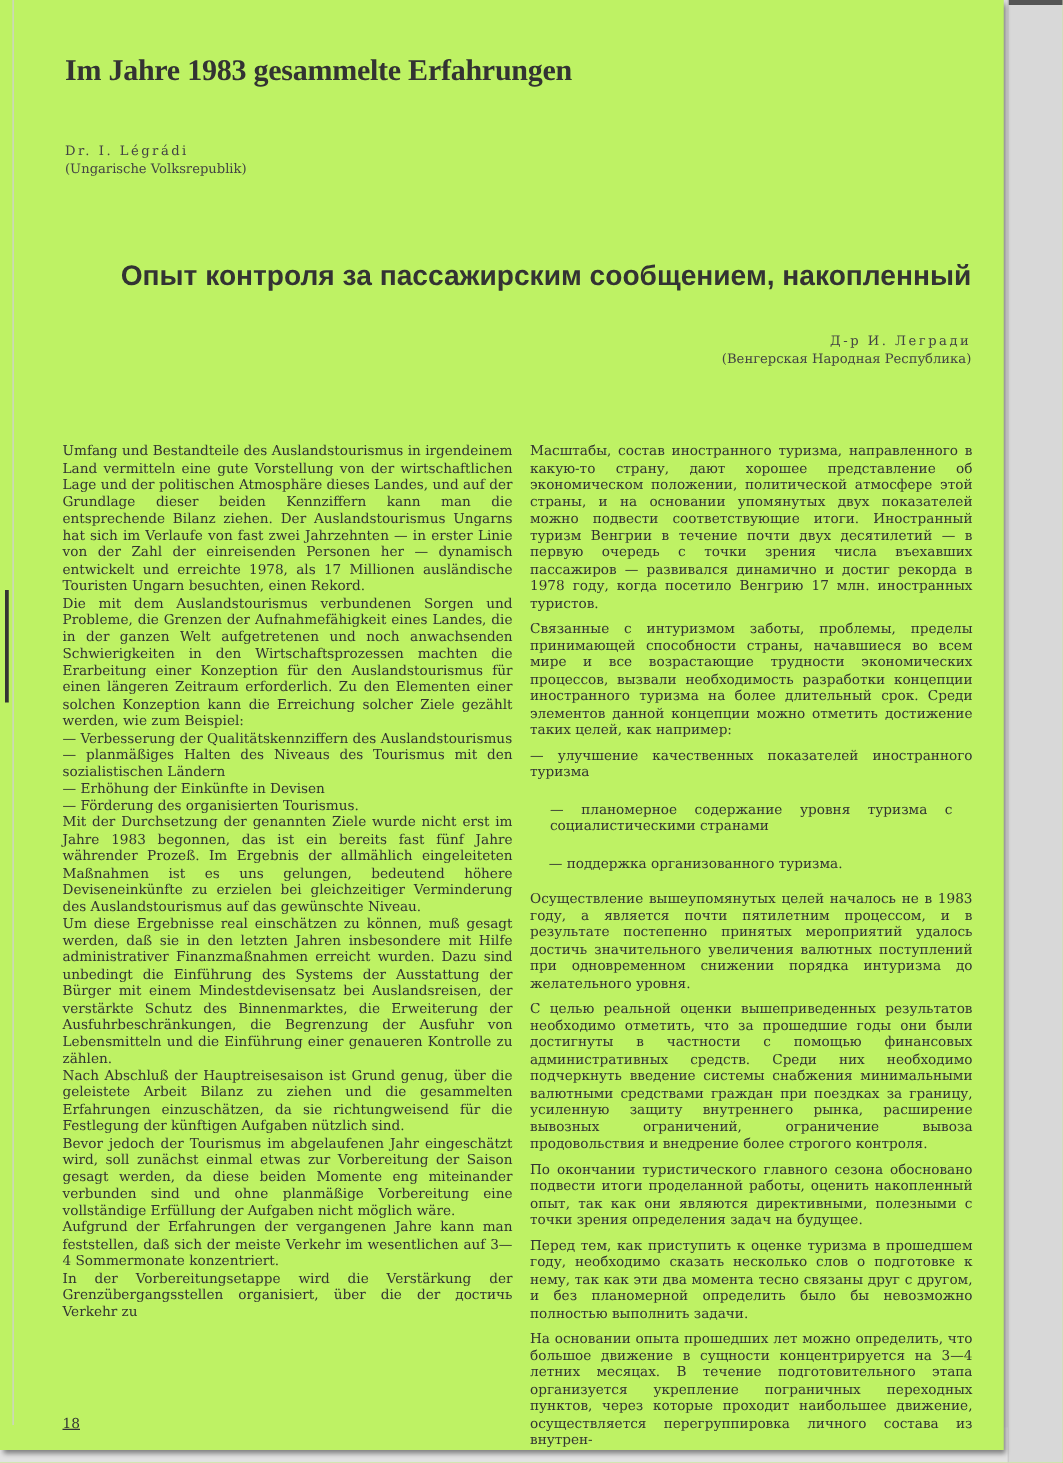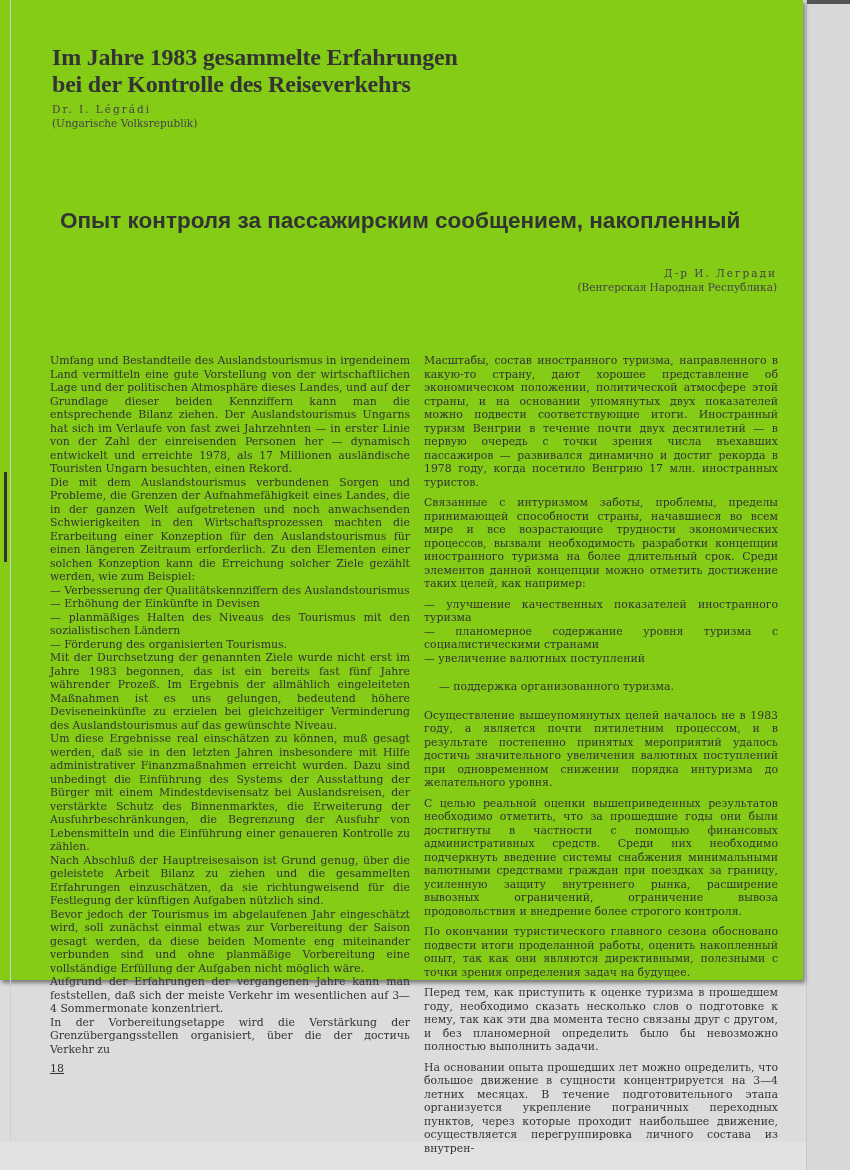--- a/index.html
+++ b/index.html
@@ -3,113 +3,111 @@
 <meta charset="utf-8">
 <style>
   html, body { margin: 0; padding: 0; }
   body {
     width: 850px; height: 1170px; position: relative; overflow: hidden;
     background: #dcdcdc;
     font-family: "DejaVu Serif", serif;
     color: #2a2a2a;
   }
   .page {
-    position: absolute; left: 0; top: 0; width: 803px; height: 980px;
-    background: #84cc16;
+    position: absolute; left: 0; top: 0; width: 803px; height: 1160px;
+    background: #bef264;
     box-shadow: 2px 3px 4px rgba(0,0,0,0.45);
   }
   .right-strip {
     position: absolute; left: 806px; top: 0; width: 44px; height: 1170px;
     background: #d8d8d8;
     border-left: 1px solid #c8c8c8;
   }
   .right-strip .dark { position:absolute; left:0; top:0; width:44px; height:4px; background:#555; }
   .bottom-strip { position:absolute; left:0; top:1142px; width:806px; height:28px; background:#e2e2e2; }
   .binding-mark { position:absolute; left:4px; top:472px; width:3px; height:90px; background:#333; }
   .binding-line { position:absolute; left:10px; top:0; width:1px; height:1140px; background:#cfcfcf; }
 
   .de-title {
     position: absolute; left: 52px; top: 44px; width: 470px;
     font-family: "Liberation Serif", serif; font-weight: bold;
     font-size: 24px; line-height: 27px; color: #333; letter-spacing: -0.2px;
   }
   .de-author { position:absolute; left:52px; top:102px; font-size:10.5px; line-height:14px; color:#444; }
-  .de-author .name { letter-spacing: 2px; }
+  .de-author .name { letter-spacing: 2px; margin-top: 12px; }
 
   .ru-title {
-    position: absolute; left: 60px; top: 207px; width: 717px; text-align: left;
+    position: absolute; left: 60px; top: 207px; width: 717px; text-align: right;
     font-family: "Liberation Sans", sans-serif; font-weight: bold;
     font-size: 22.5px; line-height: 27px; color: #333;
   }
   .ru-author { position:absolute; left:460px; top:266px; width:317px; text-align:right; font-size:10.5px; line-height:14px; color:#444; }
   .ru-author .name { letter-spacing: 2px; }
 
   .col {
     position: absolute; top: 354px; width: 360px;
     font-size: 10.9px; line-height: 13.5px; color: #333;
     text-align: justify; hyphens: manual;
   }
   .col-left { left: 50px; }
   .col-right { left: 424px; width: 354px; }
   .col p { margin: 0; }
   .col-right p { margin: 0 0 7px 0; }
   .col .li { margin: 0; }
-  .page-number { position:absolute; left:50px; top:1062px; font-size:11px; color:#333;text-decoration:underline; }
+  .page-number { position:absolute; left:50px; top:1132px; font-size:11px; color:#333;text-decoration:underline; }
 </style>
 </head>
 <body>
 
 <div class="right-strip">
     <div class="dark"></div>
   </div>
 <div class="bottom-strip"></div>
 
 <div class="page">
   <div class="binding-line"></div>
   <div class="binding-mark"></div>
 
   <div class="de-title">
     <div>Im Jahre 1983 gesammelte Erfahrungen</div>
-    <div>bei der Kontrolle des Reiseverkehrs</div>
   </div>
   <div class="de-author">
     <div class="name">Dr. I. Légrádi</div>
     <div>(Ungarische Volksrepublik)</div>
   </div>
 
   <div class="ru-title">
     <div>Опыт контроля за пассажирским сообщением, накопленный</div>
   </div>
   <div class="ru-author">
     <div class="name">Д-р И. Легради</div>
     <div>(Венгерская Народная Республика)</div>
   </div>
 
   <div class="col col-left">
     <p>Umfang und Bestandteile des Auslandstourismus in irgendeinem Land vermitteln eine gute Vorstellung von der wirtschaftlichen Lage und der politischen Atmosphäre dieses Landes, und auf der Grundlage dieser beiden Kennziffern kann man die entsprechende Bilanz ziehen. Der Auslandstourismus Ungarns hat sich im Verlaufe von fast zwei Jahrzehnten — in erster Linie von der Zahl der einreisenden Personen her — dynamisch entwickelt und erreichte 1978, als 17 Millionen ausländische Touristen Ungarn besuchten, einen Rekord.</p>
     <p>Die mit dem Auslandstourismus verbundenen Sorgen und Probleme, die Grenzen der Aufnahmefähigkeit eines Landes, die in der ganzen Welt aufgetretenen und noch anwachsenden Schwierigkeiten in den Wirtschaftsprozessen machten die Erarbeitung einer Konzeption für den Auslandstourismus für einen längeren Zeitraum erforderlich. Zu den Elementen einer solchen Konzeption kann die Erreichung solcher Ziele gezählt werden, wie zum Beispiel:</p>
     <p class="li">— Verbesserung der Qualitätskennziffern des Auslandstourismus</p>
+    <p class="li">— planmäßiges Halten des Niveaus des Tourismus mit den sozialistischen Ländern</p>
     <p class="li">— Erhöhung der Einkünfte in Devisen</p>
-    <p class="li">— planmäßiges Halten des Niveaus des Tourismus mit den sozialistischen Ländern</p>
     <p class="li">— Förderung des organisierten Tourismus.</p>
     <p>Mit der Durchsetzung der genannten Ziele wurde nicht erst im Jahre 1983 begonnen, das ist ein bereits fast fünf Jahre währender Prozeß. Im Ergebnis der allmählich eingeleiteten Maßnahmen ist es uns gelungen, bedeutend höhere Deviseneinkünfte zu erzielen bei gleichzeitiger Verminderung des Auslandstourismus auf das gewünschte Niveau.</p>
     <p>Um diese Ergebnisse real einschätzen zu können, muß gesagt werden, daß sie in den letzten Jahren insbesondere mit Hilfe administrativer Finanzmaßnahmen erreicht wurden. Dazu sind unbedingt die Einführung des Systems der Ausstattung der Bürger mit einem Mindestdevisensatz bei Auslandsreisen, der verstärkte Schutz des Binnenmarktes, die Erweiterung der Ausfuhrbeschränkungen, die Begrenzung der Ausfuhr von Lebensmitteln und die Einführung einer genaueren Kontrolle zu zählen.</p>
     <p>Nach Abschluß der Hauptreisesaison ist Grund genug, über die geleistete Arbeit Bilanz zu ziehen und die gesammelten Erfahrungen einzuschätzen, da sie richtungweisend für die Festlegung der künftigen Aufgaben nützlich sind.</p>
     <p>Bevor jedoch der Tourismus im abgelaufenen Jahr eingeschätzt wird, soll zunächst einmal etwas zur Vorbereitung der Saison gesagt werden, da diese beiden Momente eng miteinander verbunden sind und ohne planmäßige Vorbereitung eine vollständige Erfüllung der Aufgaben nicht möglich wäre.</p>
     <p>Aufgrund der Erfahrungen der vergangenen Jahre kann man feststellen, daß sich der meiste Verkehr im wesentlichen auf 3—4 Sommermonate konzentriert.</p>
     <p>In der Vorbereitungsetappe wird die Verstärkung der Grenzübergangsstellen organisiert, über die der достичь Verkehr zu</p>
   </div>
 
   <div class="col col-right">
     <p>Масштабы, состав иностранного туризма, направленного в какую-то страну, дают хорошее представление об экономическом положении, политической атмосфере этой страны, и на основании упомянутых двух показателей можно подвести соответствующие итоги. Иностранный туризм Венгрии в течение почти двух десятилетий — в первую очередь с точки зрения числа въехавших пассажиров — развивался динамично и достиг рекорда в 1978 году, когда посетило Венгрию 17 млн. иностранных туристов.</p>
     <p>Связанные с интуризмом заботы, проблемы, пределы принимающей способности страны, начавшиеся во всем мире и все возрастающие трудности экономических процессов, вызвали необходимость разработки концепции иностранного туризма на более длительный срок. Среди элементов данной концепции можно отметить достижение таких целей, как например:</p>
     <div style="margin-bottom:7px">
       <p class="li" style="margin:0">— улучшение качественных показателей иностранного туризма</p>
-      <p class="li" style="margin:0">— планомерное содержание уровня туризма с социалистическими странами</p>
-      <p class="li" style="margin:0">— увеличение валютных поступлений</p>
+      <p class="li" style="margin:16px">— планомерное содержание уровня туризма с социалистическими странами</p>
       <p class="li" style="margin:15px">— поддержка организованного туризма.</p>
     </div>
     <p>Осуществление вышеупомянутых целей началось не в 1983 году, а является почти пятилетним процессом, и в результате постепенно принятых мероприятий удалось достичь значительного увеличения валютных поступлений при одновременном снижении порядка интуризма до желательного уровня.</p>
     <p>С целью реальной оценки вышеприведенных результатов необходимо отметить, что за прошедшие годы они были достигнуты в частности с помощью финансовых административных средств. Среди них необходимо подчеркнуть введение системы снабжения минимальными валютными средствами граждан при поездках за границу, усиленную защиту внутреннего рынка, расширение вывозных ограничений, ограничение вывоза продовольствия и внедрение более строгого контроля.</p>
     <p>По окончании туристического главного сезона обосновано подвести итоги проделанной работы, оценить накопленный опыт, так как они являются директивными, полезными с точки зрения определения задач на будущее.</p>
     <p>Перед тем, как приступить к оценке туризма в прошедшем году, необходимо сказать несколько слов о подготовке к нему, так как эти два момента тесно связаны друг с другом, и без планомерной определить было бы невозможно полностью выполнить задачи.</p>
     <p>На основании опыта прошедших лет можно определить, что большое движение в сущности концентрируется на 3—4 летних месяцах. В течение подготовительного этапа организуется укрепление пограничных переходных пунктов, через которые проходит наибольшее движение, осуществляется перегруппировка личного состава из внутрен-</p>
   </div>
 
   <div class="page-number">18</div>

